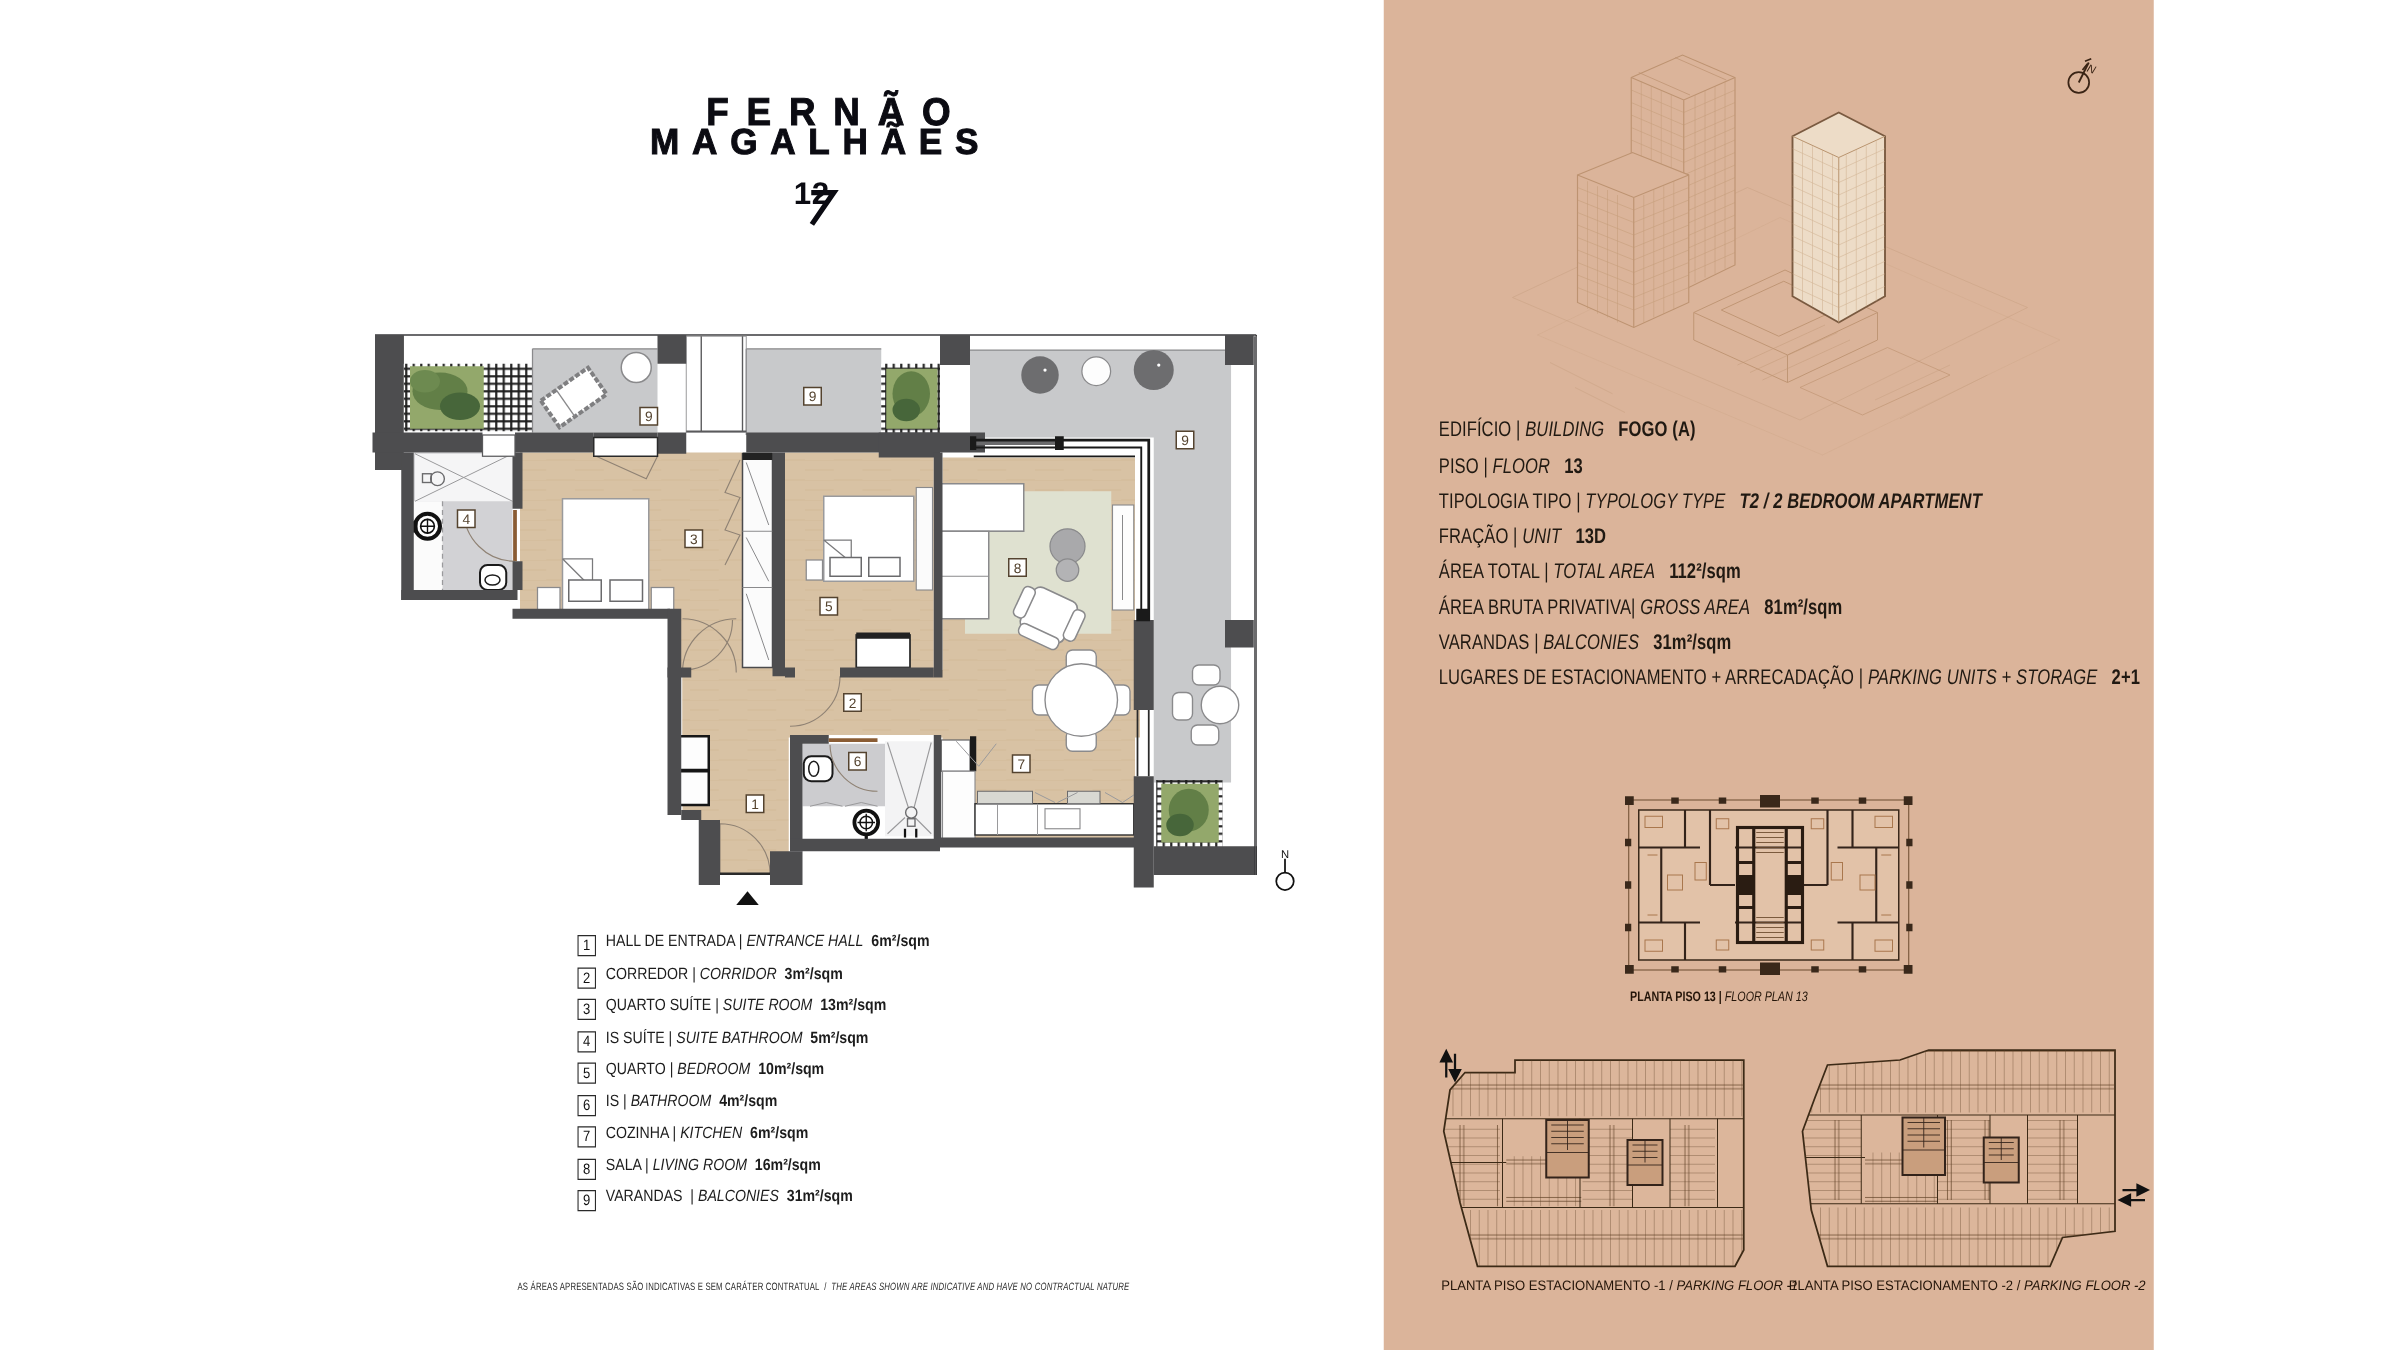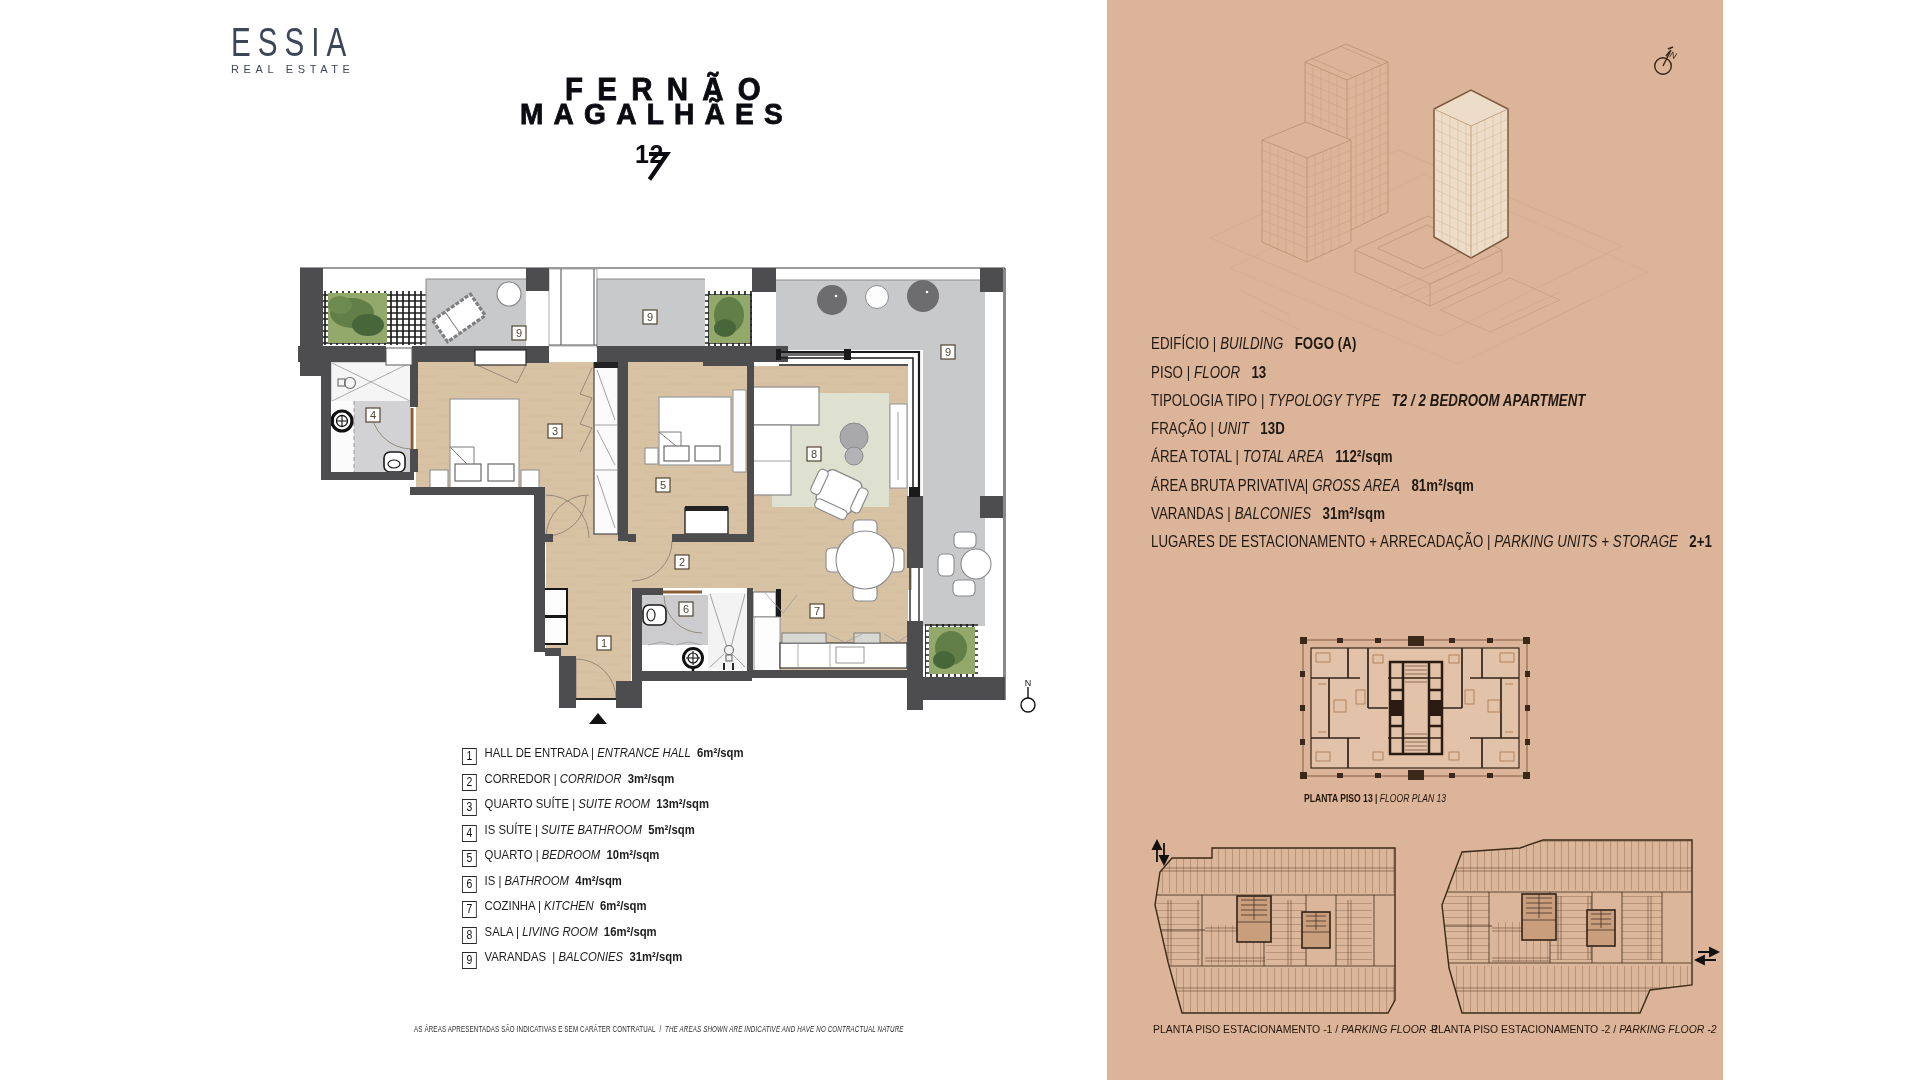--- a/index.html
+++ b/index.html
@@ -10,24 +10,20 @@
   .pl{position:absolute;font-size:17px;color:#201912;white-space:nowrap;letter-spacing:0.1px;transform:scaleX(0.78);transform-origin:0 0;}
   .pl i{font-style:italic;}
   .pl b{font-weight:bold;}
 </style>
 </head>
 <body>
 <div id="page">
 
 <div class="abs" style="left:1107px;top:0;width:616px;height:1080px;background:#dbb49a"></div>
 
-<div class="abs" style="left:231px;top:20px;color:#3d4659;">
-  <div style="font-size:40px;letter-spacing:9.5px;transform:scaleX(0.74);transform-origin:0 0;font-weight:400;">ESSIA</div>
-  <div style="font-size:11px;letter-spacing:4.6px;margin-top:-2px;">REAL&nbsp;ESTATE</div>
-</div>
 
 <div class="abs" style="left:0;top:0;color:#0b0b12;">
   <div class="abs" style="left:565px;top:72px;font-size:31px;font-weight:bold;letter-spacing:15px;transform:scaleX(0.95);transform-origin:0 0;-webkit-text-stroke:0.8px #0b0b12;">FERNÃO</div>
   <div class="abs" style="left:520px;top:98px;font-size:29px;font-weight:bold;letter-spacing:10.5px;transform:scaleX(0.97);transform-origin:0 0;-webkit-text-stroke:0.8px #0b0b12;">MAGALHÃES</div>
 </div>
 
 <svg class="abs" style="left:0;top:0" width="1920" height="1080" viewBox="0 0 1920 1080">
 <defs>
   <pattern id="wood" width="46" height="16" patternUnits="userSpaceOnUse">
     <rect width="46" height="16" fill="#d8c2a4"></rect>

